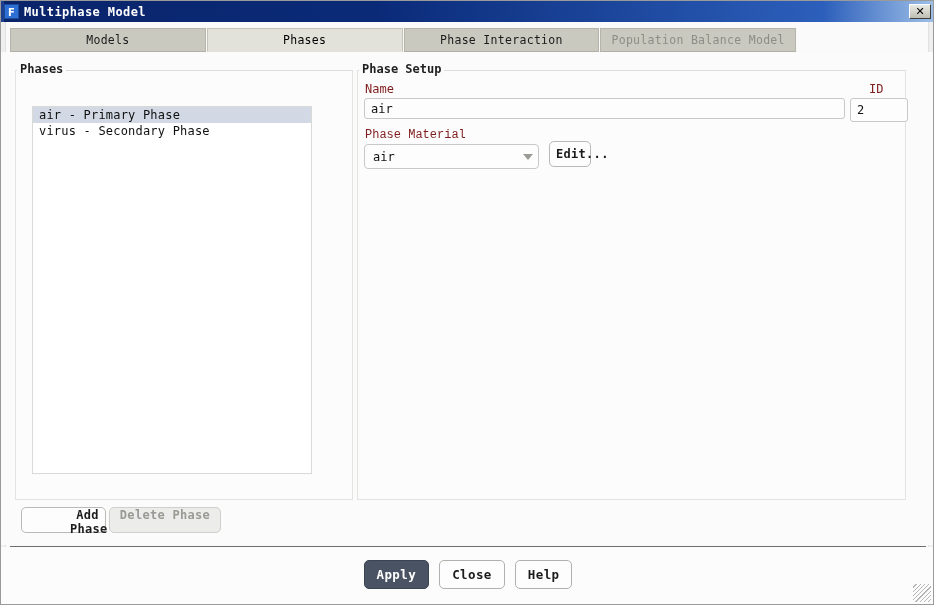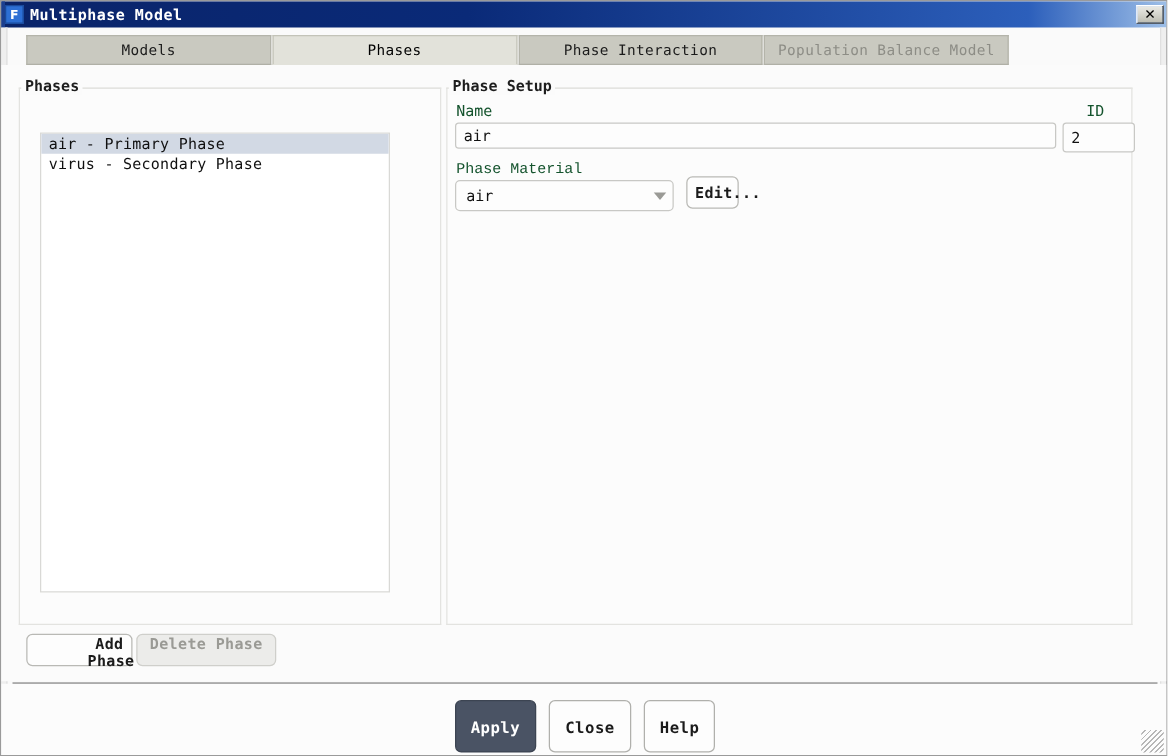--- a/index.html
+++ b/index.html
@@ -80,21 +80,21 @@
     font-weight: bold;
     line-height: 13px;
     text-align: center;
     box-sizing: border-box;
     cursor: pointer;
   }
 
   
   #tabstrip {
     position: absolute;
-    left: 20px;
+    left: 9px;
     top: 27px;
     width: 786px;
     height: 24px;
     display: flex;
     box-sizing: border-box;
     border-radius: 11px;
   }
   .tab {
     flex: 1 1 0;
     height: 24px;
@@ -199,21 +199,21 @@
     left: 356px;
     top: 10px;
     width: 549px;
     height: 438px;
   }
 
   .field-label {
     position: absolute;
     font-family: "DejaVu Sans Mono", "Liberation Mono", monospace;
     font-size: 12px;
-    color: #14532d;
+    color: #7f1d1d;
     white-space: nowrap;
   }
 
   .text-input {
     position: absolute;
     background: #fdfdfd;
     border: 1px solid #c8c8c5;
     border-radius: 3px;
     box-sizing: border-box;
     font-family: "DejaVu Sans Mono", "Liberation Mono", monospace;
@@ -340,21 +340,21 @@
     position: absolute;
     left: 0;
     top: 13px;
     width: 934px;
     display: flex;
     justify-content: center;
     align-items: center;
     gap: 10px;
   }
   .footer-button {
-    height: 42px;
+    height: 29px;
     min-width: 56px;
     padding: 0 12px;
     border-radius: 5px;
     box-sizing: border-box;
     font-family: "DejaVu Sans Mono", "Liberation Mono", monospace;
     font-size: 12.5px;
     font-weight: bold;
     letter-spacing: 0.4px;
     cursor: pointer;
     display: flex;

